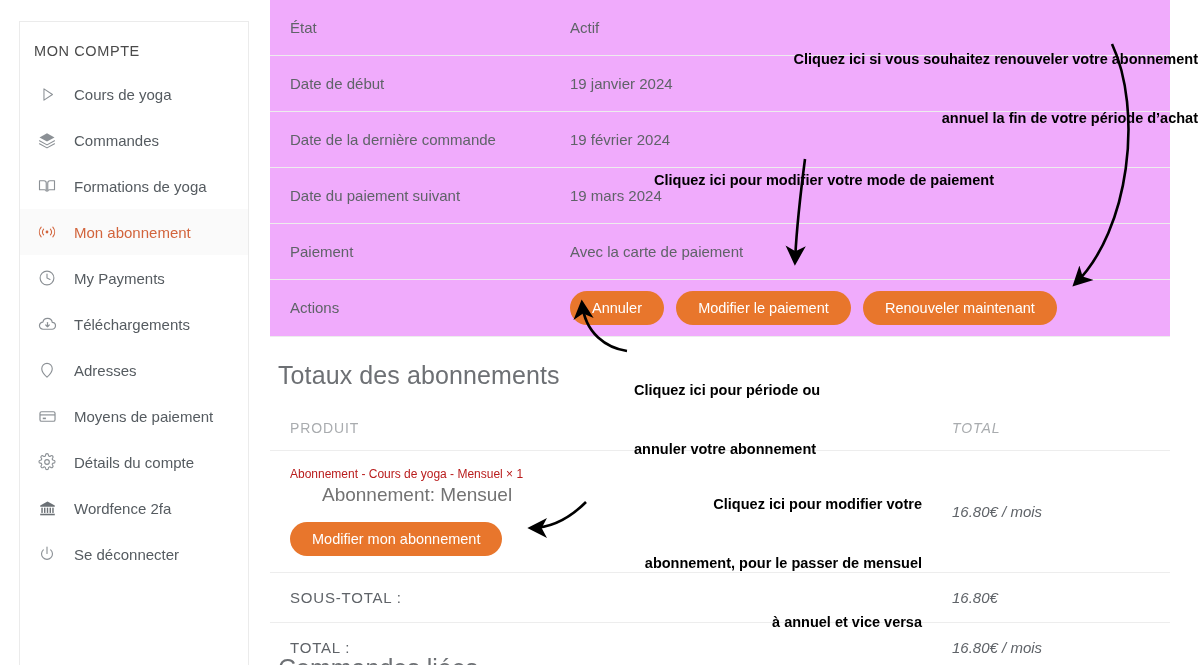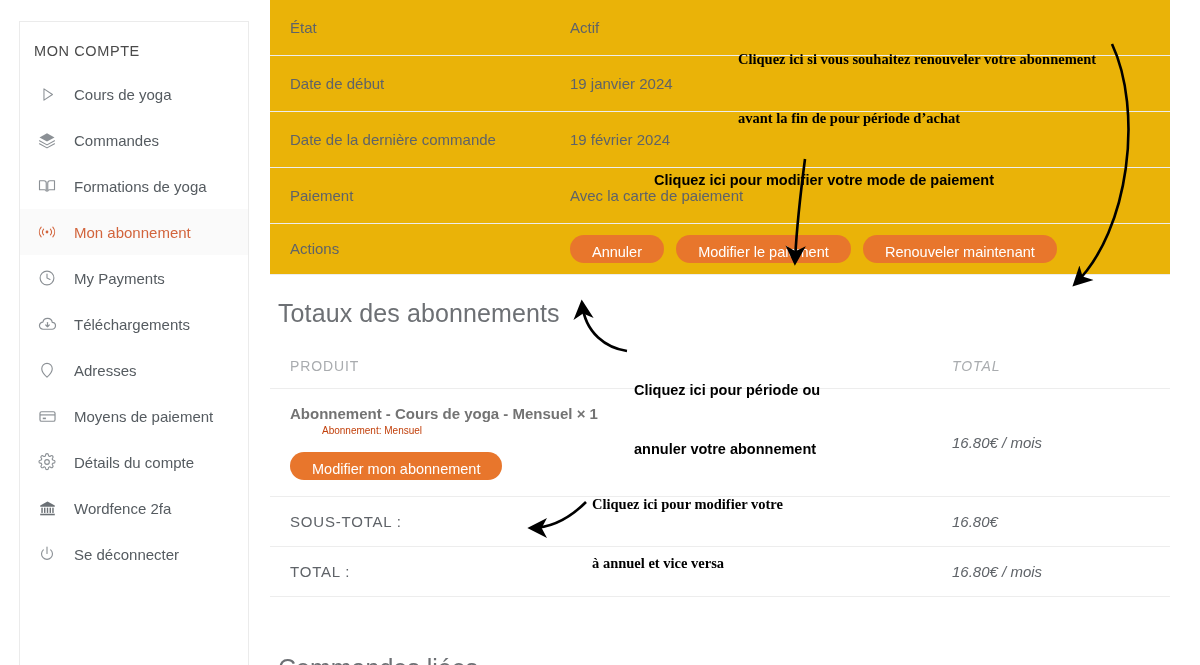--- a/index.html
+++ b/index.html
@@ -65,33 +65,33 @@
     width: 900px;
     border-collapse: collapse;
     table-layout: fixed;
   }
   table.details tr { border-bottom: 1px solid #ededed; }
   table.details td {
     padding: 19px 0 19px 20px;
     font-size: 15px;
     color: #5f6368;
     vertical-align: middle;
-    background: #eab308;
+    background: #f0abfc;
   }
   table.details td.lbl { width: 280px; }
   table.details td.val { padding-left: 20px; color: #5f6368; }
   table.details tr.actions-row td { padding-top: 11px; padding-bottom: 11px; }
 
   .btn {
     display: inline-block;
     background: #e8762c;
     color: #ffffff;
     border: none;
     border-radius: 22px;
-    padding: 10px 22px 2px;
+    padding: 10px 22px 8px;
     font-size: 14.5px;
     font-family: "Liberation Sans", sans-serif;
     cursor: pointer;
     line-height: 1.1;
     margin-right: 8px;
     white-space: nowrap;
   }
 
   .section-title {
     font-size: 25px;
@@ -117,22 +117,22 @@
     border-bottom: 1px solid #ededed;
   }
   table.totals td {
     font-size: 15px;
     color: #5f6368;
     padding: 16px 0 16px 20px;
     border-bottom: 1px solid #ededed;
     vertical-align: middle;
   }
   table.totals th.c2, table.totals td.c2 { width: 240px; padding-left: 22px; font-style: italic; }
-  .prod-line1 { color: #737373; font-size: 15px; font-weight: bold; }
-  .prod-line2 { color: #c2410c; font-size: 10px; padding-left: 32px; margin-top: 3px; }
+  .prod-line1 { color: #b91c1c; font-size: 12px; }
+  .prod-line2 { color: #737373; font-size: 19px; padding-left: 32px; margin-top: 3px; }
   .prod-btn-wrap { margin-top: 16px; }
   td.foot-lbl { color: #a9acaf; font-size: 14px; letter-spacing: .8px; padding-top: 14px; padding-bottom: 14px;}
   td.foot-val { color: #a3a6a9; font-size: 15px; padding-top: 14px; padding-bottom: 14px;}
 
   .next-heading {
     position: absolute;
     left: 278px; top: 654px;
     font-size: 25px;
     color: #6d7074;
     font-weight: 400;
@@ -148,21 +148,21 @@
   }
   .anno {
     position: absolute;
     color: #000;
     font-weight: bold;
     font-size: 14.5px;
     line-height: 1.35;
     font-family: "Liberation Sans", sans-serif;
     white-space: pre;
   }
-  .anno.center { text-align: left; font-family: Liberation Serif, serif; }
+  .anno.center { text-align: right; }
 </style>
 </head>
 <body>
 
 <div id="root">
 
   <aside class="sidebar">
     <div class="sidebar-title">MON COMPTE</div>
     <nav class="nav">
 
@@ -298,20 +298,24 @@
         </tr>
         <tr>
           <td class="lbl">Date de début</td>
           <td class="val">19 janvier 2024</td>
         </tr>
         <tr>
           <td class="lbl">Date de la dernière commande</td>
           <td class="val">19 février 2024</td>
         </tr>
         <tr>
+          <td class="lbl">Date du paiement suivant</td>
+          <td class="val">19 mars 2024</td>
+        </tr>
+        <tr>
           <td class="lbl">Paiement</td>
           <td class="val">Avec la carte de paiement</td>
         </tr>
         <tr class="actions-row">
           <td class="lbl">Actions</td>
           <td class="val">
             <button class="btn">Annuler</button>
             <button class="btn">Modifier le paiement</button>
             <button class="btn">Renouveler maintenant</button>
           </td>
@@ -351,34 +355,35 @@
     </table>
 
   </div>
 
   <div class="next-heading">Commandes liées</div>
 
   <div class="anno-layer">
 
     <div class="anno center" style="left:738px; top:11px; width:460px;">
       <div>Cliquez ici si vous souhaitez renouveler votre abonnement</div>
-      <div>avant la fin de pour période d’achat</div>
+      <div>annuel la fin de votre période d’achat</div>
     </div>
 
     <div class="anno" style="left:654px; top:132px;">
       <div>Cliquez ici pour modifier votre mode de paiement</div>
     </div>
 
     <div class="anno" style="left:634px; top:342px;">
       <div>Cliquez ici pour période ou</div>
       <div>annuler votre abonnement</div>
     </div>
 
     <div class="anno center" style="left:592px; top:456px; width:330px;">
       <div>Cliquez ici pour modifier votre</div>
+      <div>abonnement, pour le passer de mensuel</div>
       <div>à annuel et vice versa</div>
     </div>
 
     <svg width="1200" height="665" style="position:absolute;left:0;top:0;">
       <defs>
         <marker id="ah" markerWidth="9" markerHeight="9" refX="6.2" refY="4.5" orient="auto" markerUnits="strokeWidth">
           <path d="M0,0.6 L7.6,4.5 L0,8.4 L2.1,4.5 z" fill="#000"></path>
         </marker>
       </defs>
 

